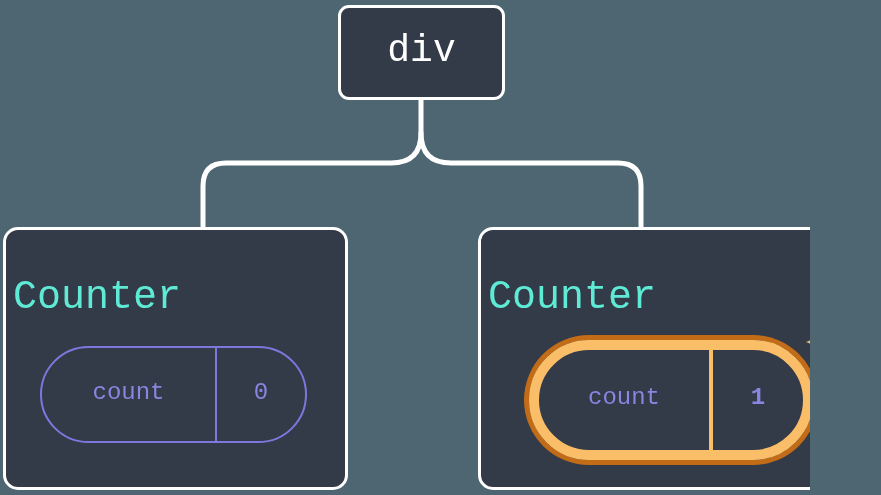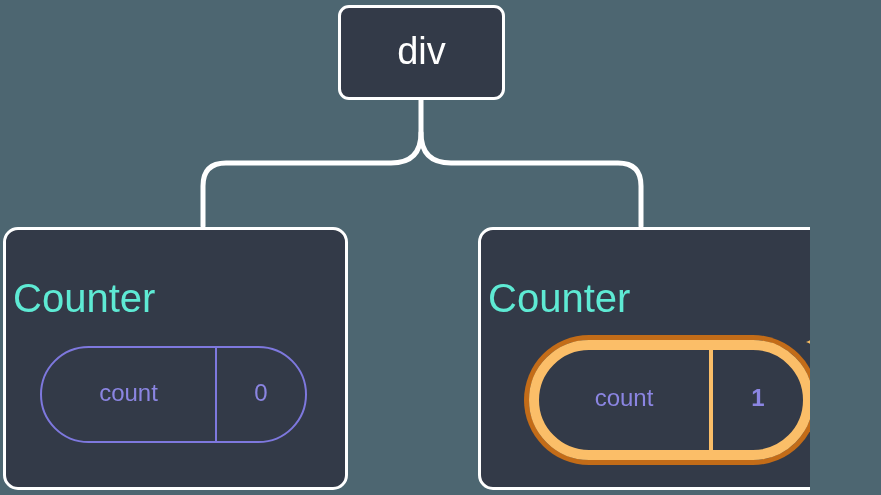--- a/index.html
+++ b/index.html
@@ -2,21 +2,21 @@
 <html><head>
 <meta charset="utf-8">
 <style>
   html, body { margin: 0; padding: 0; background: #4d6671; }
   .stage {
     position: relative;
     width: 810px;
     height: 495px;
     overflow: hidden;
     background: #4d6671;
-    font-family: Liberation Sans, sans-serif;
+    font-family: Liberation Mono, monospace;
   }
   .connector-svg {
     position: absolute;
     left: 0; top: 0;
     pointer-events: none;
   }
   .node-root {
     position: absolute;
     left: 338px; top: 5px;
     width: 167px; height: 95px;

